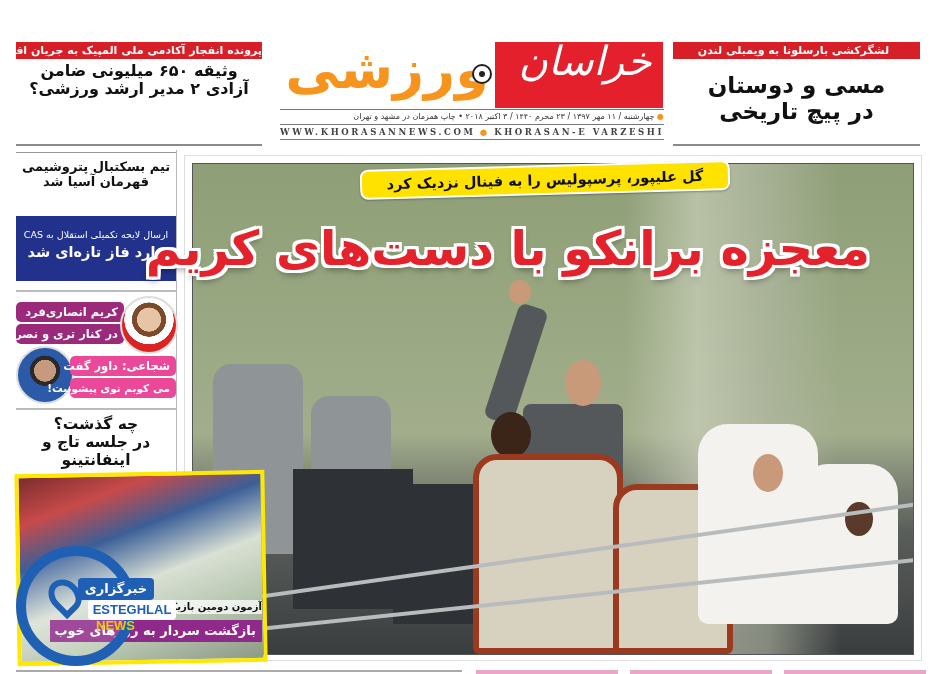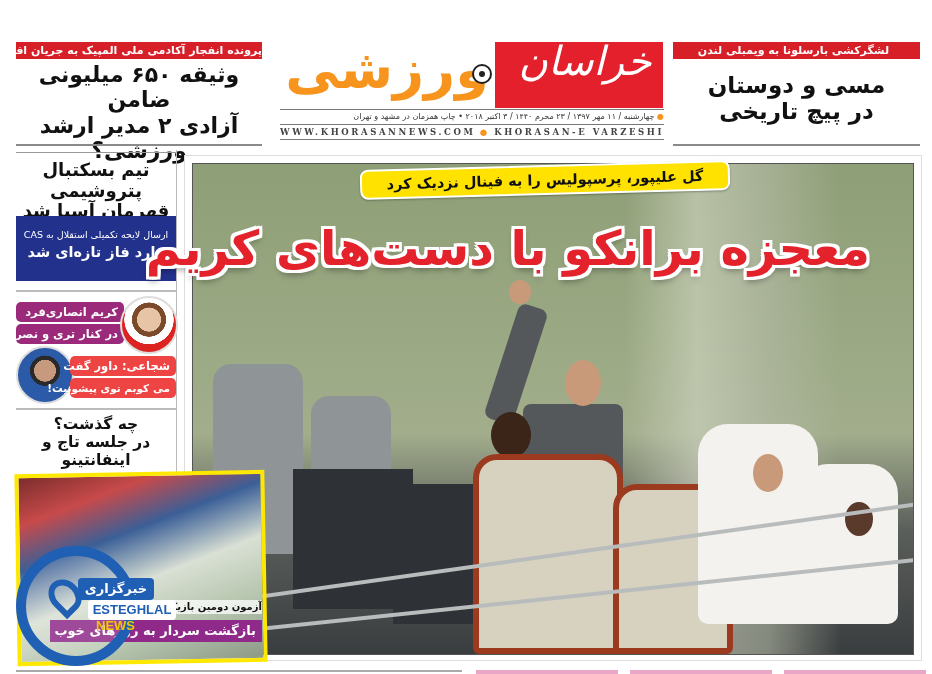--- a/index.html
+++ b/index.html
@@ -59,21 +59,21 @@
       position: absolute; left: 16px; top: 216px; width: 160px; height: 65px; background: #22318c; color: #fff; text-align: center;
     }
     .blue-kicker { font-size: 9.5px; line-height: 15px; padding-top: 11px; }
     .blue-title { font-size: 14.5px; font-weight: bold; line-height: 20px; }
 
     .pill {
       position: absolute; color: #fff; font-weight: bold; font-size: 11.5px; text-align: right;
       padding: 0 6px; line-height: 20px; white-space: nowrap; border-radius: 5px;
     }
     .pill.purple { background: #9b2a7b; }
-    .pill.green { background: #ef4444; }
+    .pill.green { background: #ec4899; }
 
     .avatar {
       position: absolute; width: 58px; height: 58px; border-radius: 50%; border: 2px solid #ddd; overflow: hidden;
     }
     .avatar-red { background: radial-gradient(circle at 50% 40%, #e7c4a5 0 28%, #7a4a2a 29% 40%, #fff 41% 58%, #d22 59%); }
     .avatar-blue { background: radial-gradient(circle at 50% 42%, #c79a7d 0 26%, #2a2a2a 27% 36%, #2a5aa8 37% 100%); }
 
     
     .yellow-frame {
       position: absolute; left: 16px; top: 472px; width: 250px; height: 192px;
@@ -138,21 +138,21 @@
       text-shadow: -3px -3px 0 #fff, 3px -3px 0 #fff, -3px 3px 0 #fff, 3px 3px 0 #fff, 0 3px 0 #fff, 0 -3px 0 #fff, 3px 0 0 #fff, -3px 0 0 #fff, 0 5px 6px rgba(0,0,0,0.35);
     }
 
     .bottom-strip { position: absolute; left: 16px; top: 670px; width: 446px; height: 2px; background: #aaa; }
     .pink-strip { position: absolute; top: 670px; height: 4px; background: #e9a6c6; }
   </style>
 </head>
 <body>
 
 <div class="kicker-red" style="left:16px; top:42px; width:246px;">پرونده انفجار آکادمی ملی المپیک به جریان افتاد</div>
-<div class="teaser-title" style="left:16px; top:62px; width:246px; font-size:22px;">
+<div class="teaser-title" style="left:16px; top:62px; width:246px; font-size:16px;">
   <div>وثیقه ۶۵۰ میلیونی ضامن</div>
   <div>آزادی ۲ مدیر ارشد ورزشی؟</div>
 </div>
 <div class="hr-gray" style="left:16px; top:144px; width:246px;"></div>
 
 <div>
   <div class="logo-red"></div>
   <div class="logo-red-text">خراسان</div>
   <div class="logo-orange-text">ورزشی</div>
   <div class="ball"></div>
@@ -172,21 +172,21 @@
 <div class="kicker-red" style="left:673px; top:42px; width:247px; padding-right:6px; ">لشگرکشی بارسلونا به ویمبلی لندن</div>
 <div class="teaser-title" style="left:673px; top:72px; width:247px; font-size:23px;">
   <div>مسی و دوستان</div>
   <div>در پیچ تاریخی</div>
 </div>
 <div class="hr-gray" style="left:673px; top:144px; width:247px;"></div>
 
 <div class="hr-gray" style="left:16px; top:152px; width:160px; height:1px; background:#999;"></div>
 <div class="left-col-border"></div>
 
-<div class="teaser-title" style="left:16px; top:160px; width:160px; font-size:18px;">
+<div class="teaser-title" style="left:16px; top:160px; width:160px; font-size:13px;">
   <div>تیم بسکتبال پتروشیمی</div>
   <div>قهرمان آسیا شد</div>
 </div>
 
 <div class="blue-box">
   <div class="blue-kicker">ارسال لایحه تکمیلی استقلال به CAS</div>
   <div class="blue-title">وارد فاز تازه‌ای شد</div>
 </div>
 <div class="hr-gray" style="left:16px; top:290px; width:160px; height:2px; background:#bbb;"></div>
 

